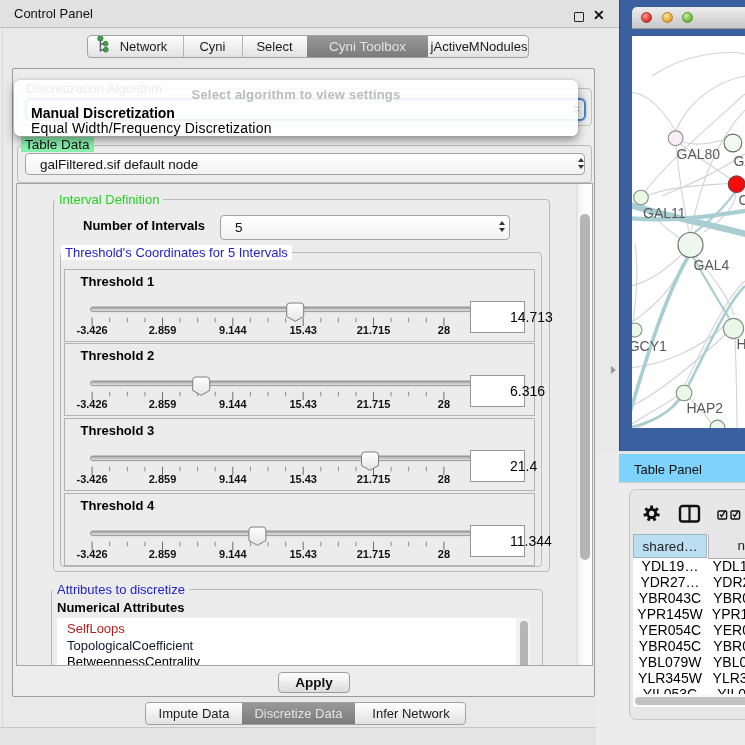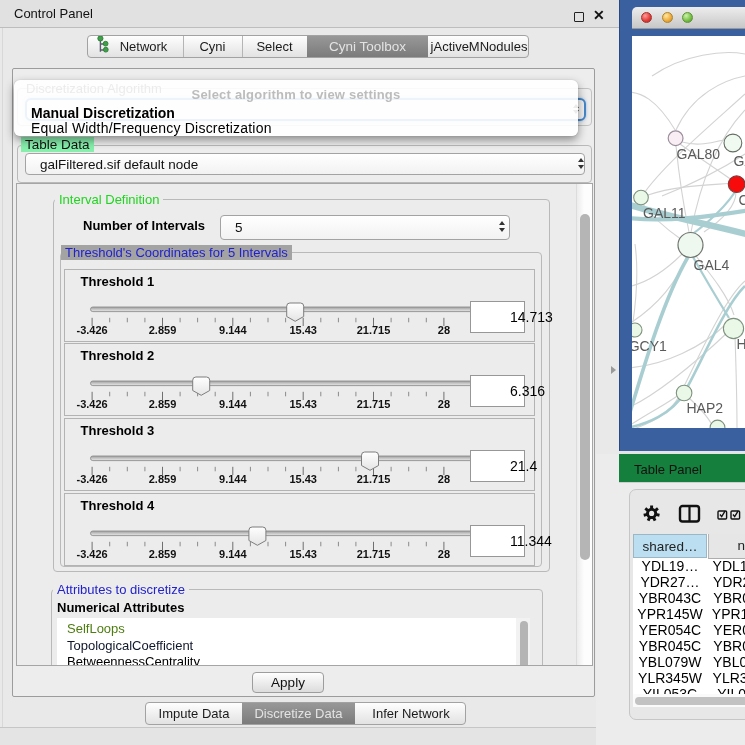--- a/index.html
+++ b/index.html
@@ -35,29 +35,29 @@
  background:#ececec;box-sizing:border-box;overflow:hidden;}
 #viewport>.abs{}
 #sbtrack{left:559px;top:0;width:16px;height:483px;background:linear-gradient(90deg,#ececec,#fdfdfd 45%,#fdfdfd);border-left:1px solid #dcdcdc;}
 #sbthumb{left:562.5px;top:30px;width:10px;height:346px;border-radius:5px;background:#b5b5b5;}
 .thp{position:absolute;left:46.5px;width:471px;height:73px;background:#ececec;
  border:1px solid #b3b3b3;box-sizing:border-box;}
 .thp b{position:absolute;left:16px;top:4px;font-size:13px;color:#000;}
 .tval{position:absolute;left:405.5px;top:31px;width:55px;height:32px;border:1px solid #979797;
  box-sizing:border-box;background:#fff;font-size:14px;color:#000;text-align:right;
  line-height:30px;padding-right:4px;padding-left:39px;}
-#applybtn{left:252px;top:672px;width:70px;height:19px;border:1px solid #9d9d9d;border-radius:4px;
- background:linear-gradient(#fefefe,#dcdcdc);font-size:13.5px;color:#111;text-align:center;line-height:19px;}
+#applybtn{left:278px;top:672px;width:70px;height:19px;border:1px solid #9d9d9d;border-radius:4px;
+ background:linear-gradient(#fefefe,#dcdcdc);font-size:13.5px;color:#111;text-align:center;line-height:19px;font-weight:bold;}
 #netblue{left:619px;top:0;width:126px;height:451px;background:#3b60a0;border-left:1px solid #28497e;}
 #nettb{left:632px;top:7px;width:113px;height:21px;background:linear-gradient(#ededed,#c7c7c7);
  border-bottom:1px solid #989898;border-top-left-radius:5px;}
 .light{position:absolute;top:5px;width:11px;height:11px;border-radius:50%;box-sizing:border-box;}
 #netcanvas{left:632px;top:36px;width:113px;height:392px;background:#fff;overflow:hidden;}
 #tpwin{left:596px;top:454px;width:149px;height:291px;background:#ececec;}
-#tptitle{left:619px;top:454px;width:126px;height:28px;background:#15803d;border-bottom:1px solid #cecece;}
+#tptitle{left:619px;top:454px;width:126px;height:28px;background:#7dd3fc;border-bottom:1px solid #cecece;}
 #tptitle span{position:absolute;left:15px;top:8px;font-size:13px;color:#111;}
 #tpbox{left:629px;top:489px;width:126px;height:231px;background:#e7e7e7;border:1px solid #c6c6c6;
  border-radius:7px;box-sizing:border-box;}
 #tbl{left:633px;top:534px;width:112px;height:173px;background:#fff;overflow:hidden;}
 .hdr1{position:absolute;left:0;top:0;width:74px;height:24px;box-sizing:border-box;}
 .trow{position:absolute;width:200px;height:16px;font-size:14px;color:#000;}
 .tc1{position:absolute;left:0;width:74px;text-align:center;}
 .tc2{position:absolute;left:74.5px;width:74px;text-align:center;}
 </style></head><body>
 <div id="stage">
@@ -113,21 +113,21 @@
   <div class="abs group" style="left:36px;top:15px;width:497px;height:373px;"></div>
   <div class="abs gtitle" style="left:38px;top:8px;color:#1fd41f;background:#ececec;">Interval Definition</div>
   <div class="abs" style="left:66px;top:34px;font-size:13px;font-weight:bold;color:#000;">Number of Intervals</div>
   <div class="abs combo" style="left:203px;top:31px;width:290px;height:25px;line-height:24px;padding-left:14px;">5</div>
   <div class="abs cudarr" style="left:480px;top:37px;">
         <div class="up"></div>
         <div class="dn"></div>
       </div>
 
   <div class="abs group" style="left:43px;top:68px;width:482px;height:315px;"></div>
-  <div class="abs gtitle" style="left:44px;top:61px;color:#2222cc;background:#a3a3a3;">Threshold's Coordinates for 5 Intervals</div>
+  <div class="abs gtitle" style="left:44px;top:61px;color:#2222cc;background:#ffffff;">Threshold's Coordinates for 5 Intervals</div>
 
   <div class="thp" style="top:84.5px;">
         <b>Threshold 1</b>
 <svg width="469" height="46" style="position:absolute;left:-2px;top:24px;" viewBox="0 0 469 46">
 <defs>
             <linearGradient id="tg1" x1="0" y1="0" x2="0" y2="1">
               <stop offset="0" stop-color="#9c9c9c"></stop>
               <stop offset="0.55" stop-color="#c9c9c9"></stop>
               <stop offset="1" stop-color="#e8e8e8"></stop>
             </linearGradient>
@@ -304,21 +304,21 @@
           <text x="380.9" y="40" text-anchor="middle" font-size="11" font-weight="bold" fill="#111" font-family="Liberation Sans,sans-serif">28</text>
 <path d="M 185.9 22.5 L 185.9 12.2 Q 185.9 9 189.1 9 L 199.7 9 Q 202.9 9 202.9 12.2 L 202.9 22.5 L 194.4 27.3 Z" fill="url(#th4)" stroke="#7d7d7d" stroke-width="1"></path>
 </svg>
 <div class="tval">11.344</div>
       </div>
 
   <div class="abs group" style="left:34px;top:405px;width:492px;height:120px;"></div>
   <div class="abs gtitle" style="left:36px;top:398px;color:#2222cc;background:#ececec;">Attributes to discretize</div>
   <div class="abs" style="left:40px;top:416px;font-size:13px;font-weight:bold;color:#000;">Numerical Attributes</div>
   <div class="abs" style="left:40px;top:434px;width:473px;height:60px;background:#fff;"></div>
-  <div class="abs" style="left:50px;top:437px;font-size:13px;color:#4d7c0f;text-align:center;">SelfLoops</div>
+  <div class="abs" style="left:50px;top:437px;font-size:13px;color:#b91c1c;text-align:center;">SelfLoops</div>
   <div class="abs" style="left:50px;top:453.5px;font-size:13px;color:#0f172a;">TopologicalCoefficient</div>
   <div class="abs" style="left:50px;top:470px;font-size:13px;color:#000;">BetweennessCentrality</div>
   <div class="abs" style="left:499px;top:434px;width:14px;height:60px;background:#f2f2f2;"></div>
   <div class="abs" style="left:502.5px;top:437px;width:8.5px;height:57px;border-radius:4.5px;background:#b4b4b4;"></div>
 
   <div class="abs" id="sbtrack"></div>
   <div class="abs" id="sbthumb"></div>
  </div>
 
  <div class="abs" id="applybtn">Apply</div>

